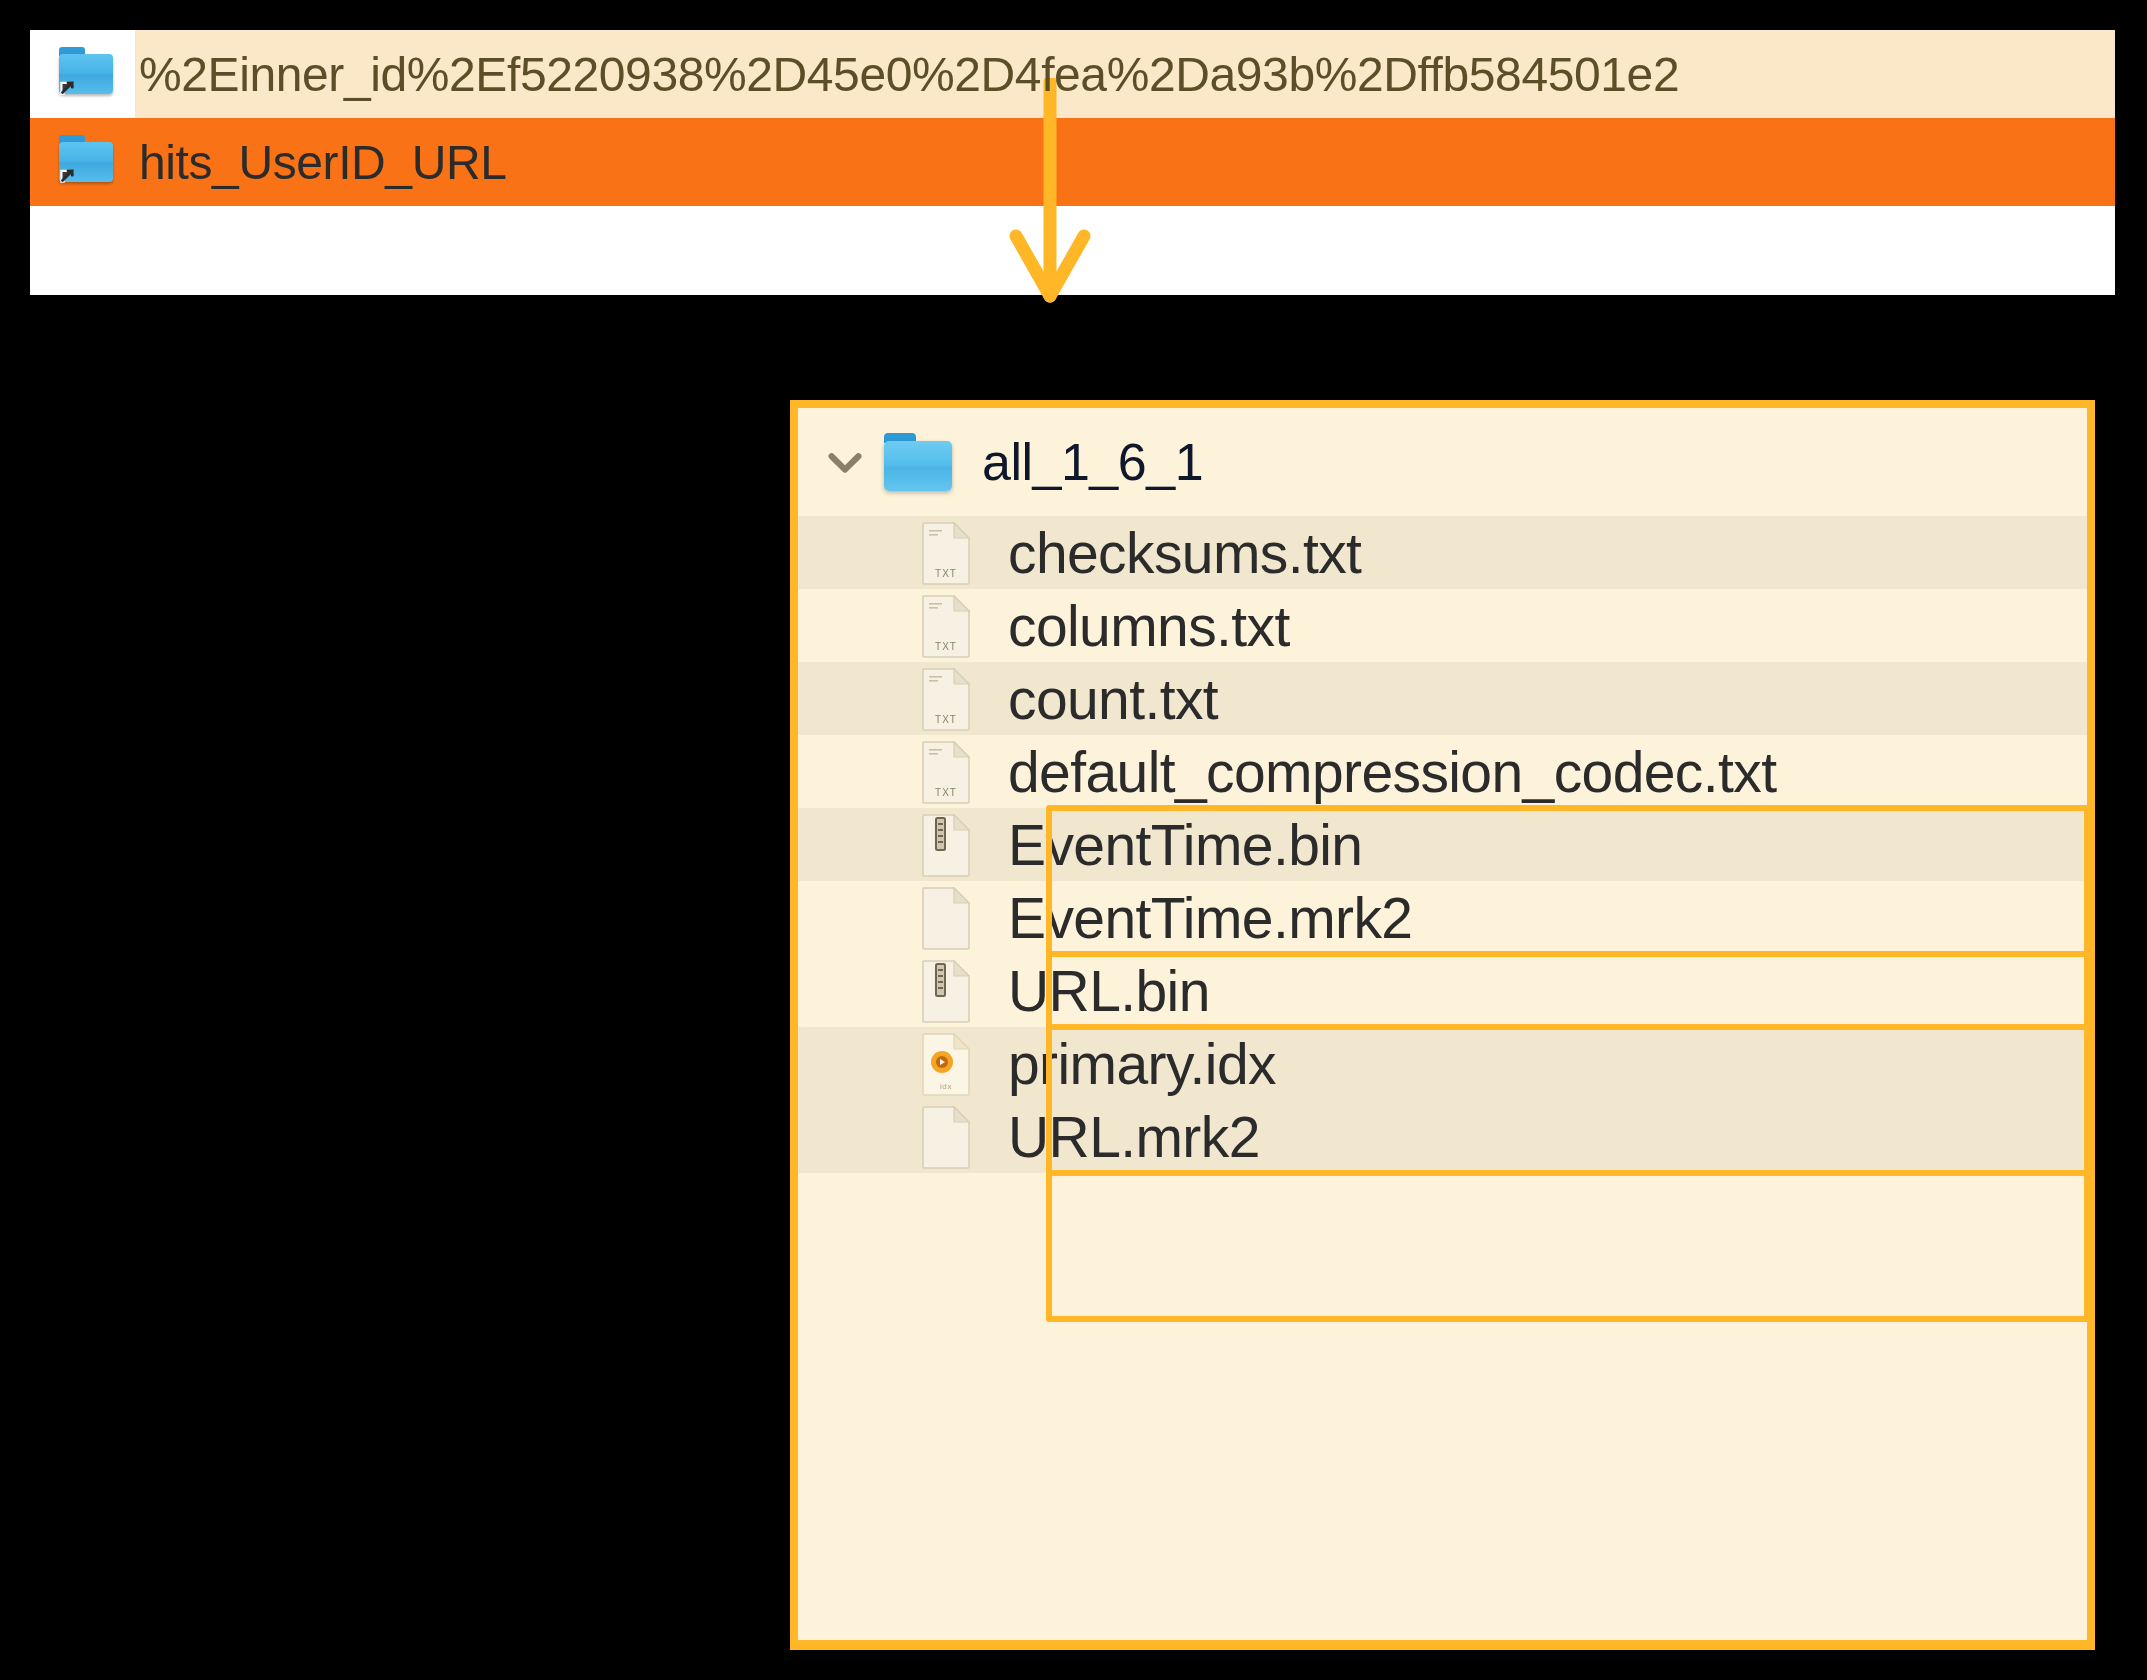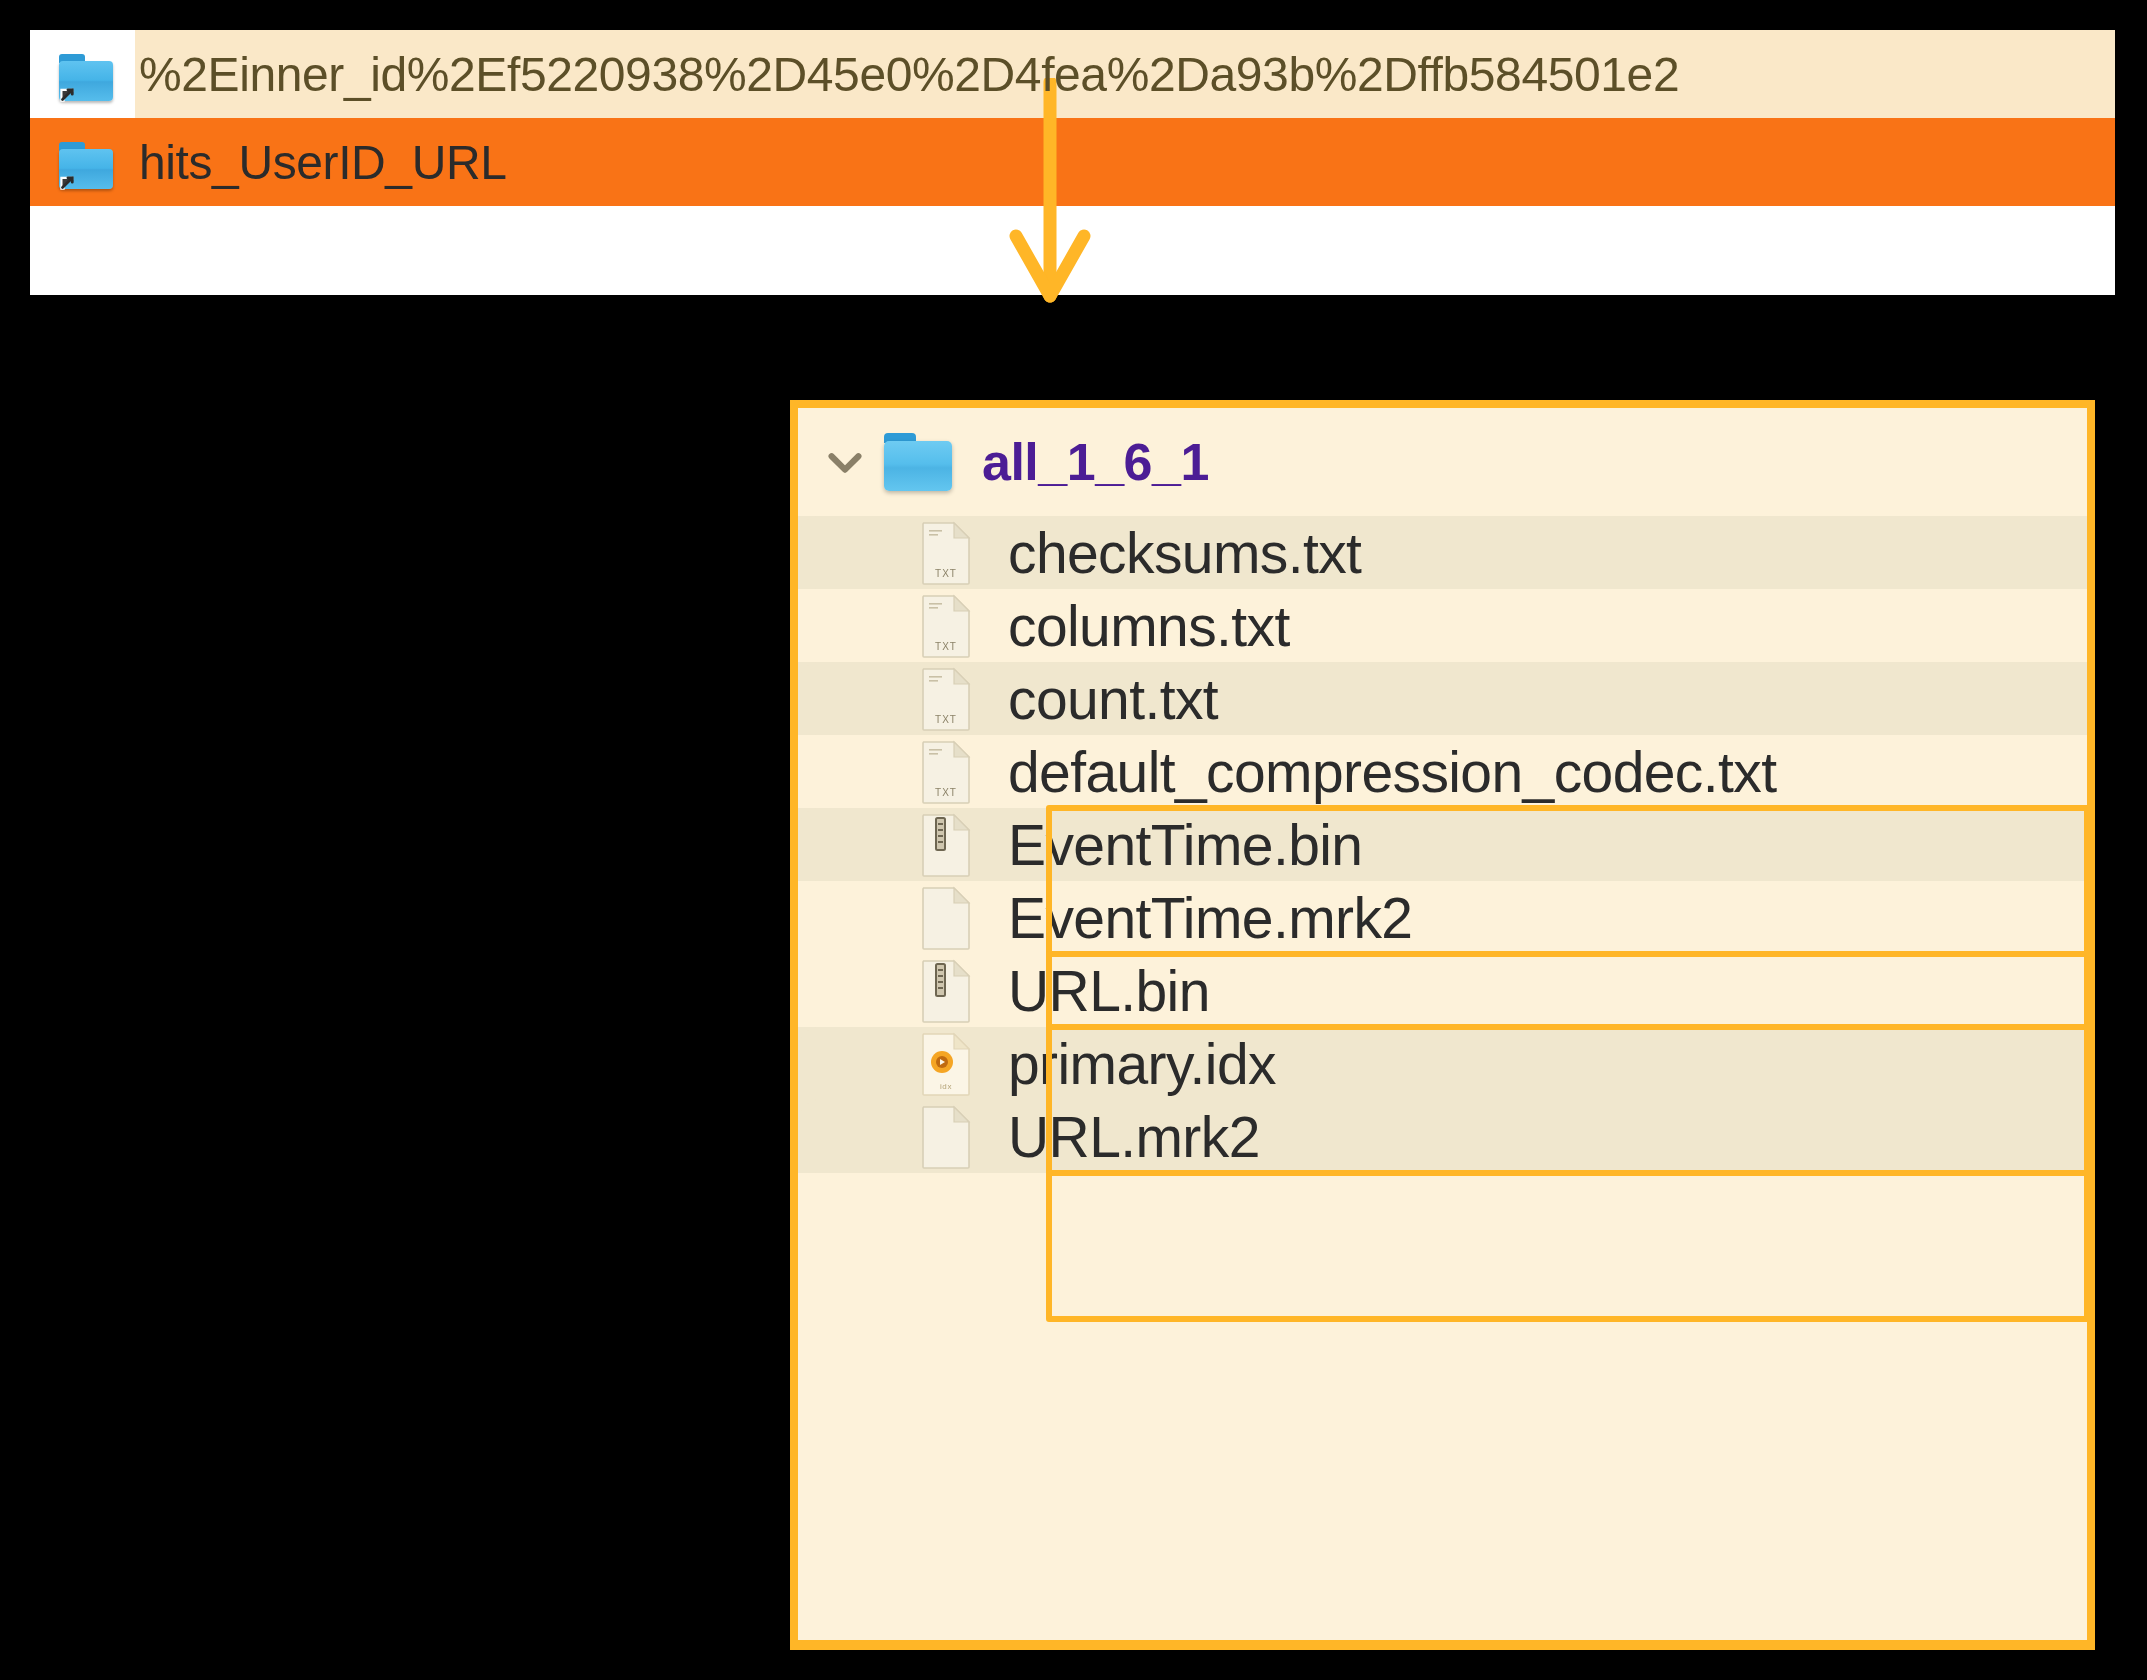--- a/index.html
+++ b/index.html
@@ -46,21 +46,21 @@
     left: 105px;
     top: 0;
     right: 0;
     bottom: 0;
     background: #FAE8C8;
   }
 
   .top-row .row-inner {
     position: relative;
     display: flex;
-    align-items: flex-end;
+    align-items: flex-start;
     z-index: 2;
   }
 
   .top-label {
     font-size: 48px;
     color: #2B2B2B;
     white-space: nowrap;
     letter-spacing: -0.4px;
     margin-left: 24px;
   }
@@ -150,24 +150,23 @@
   .dir-ico .body {
     position: absolute;
     left: 2px; top: 8px;
     width: 68px; height: 50px;
     background: linear-gradient(180deg,#6ECBF2 0%,#55BEEC 46%,#4CB4E4 54%,#63C6F0 100%);
     border-radius: 5px;
     box-shadow: 0 2px 4px rgba(0,0,0,.25);
   }
   .dir-name {
     font-size: 52px;
-    color: #4c1d95;
+    color: #0f172a;
     letter-spacing: -0.5px;
     white-space: nowrap;
-    font-weight: bold;
   }
 
   
   .file-row {
     position: relative;
     display: flex;
     align-items: center;
     height: 73px;
     padding-left: 122px;
     gap: 8px;

